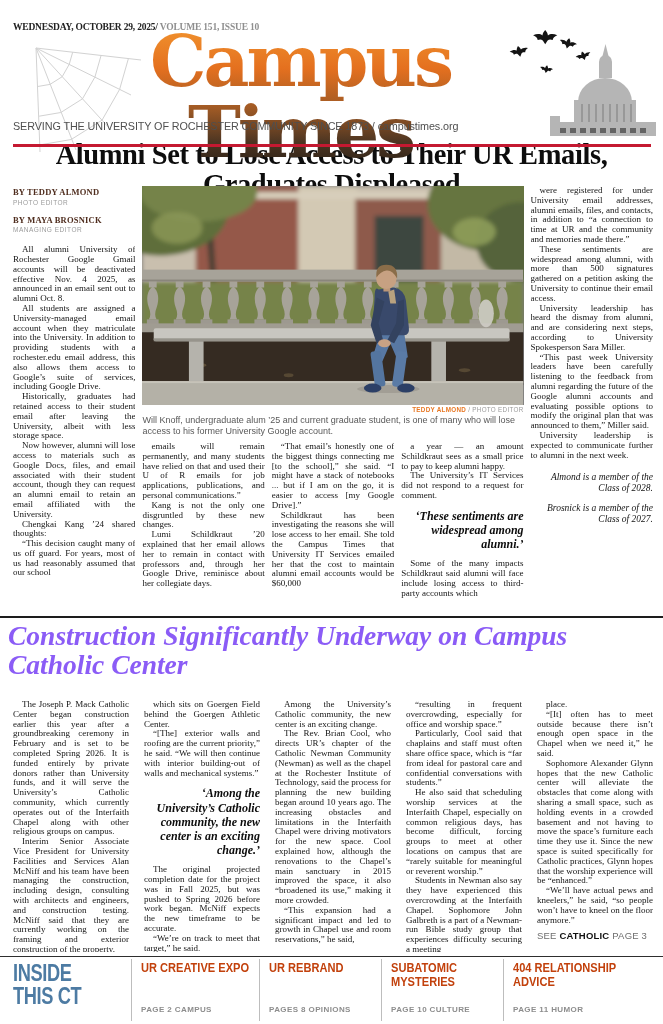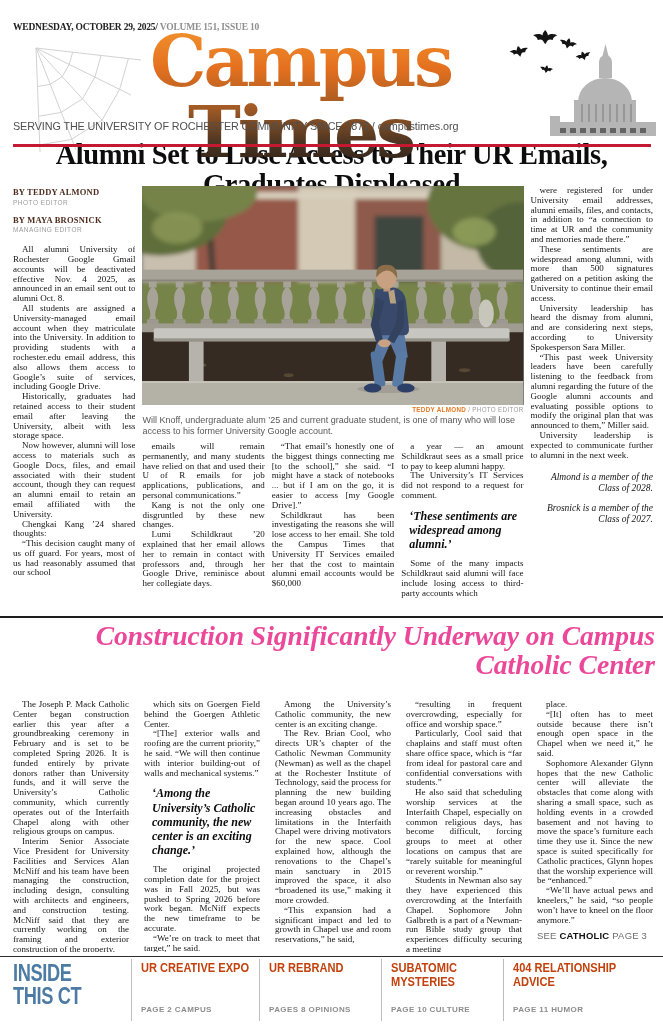--- a/index.html
+++ b/index.html
@@ -47,31 +47,31 @@
   svg.photo{display:block;width:100%;height:219px;background:#777}
   .photo-credit{text-align:right;font-family:"Liberation Sans",sans-serif;font-size:6.3px;
       color:#9a9a9a;margin-top:1px;letter-spacing:.3px}
   .photo-credit .cn{color:#e87722;font-weight:bold}
   .photo-caption{font-family:"Liberation Sans",sans-serif;font-size:9px;color:#595959;
       line-height:1.22;margin-top:2px}
   .mid-cols{margin-top:5px;flex:1;display:grid;grid-template-columns:repeat(3,1fr);
       column-gap:7px;overflow:hidden}
 
   .pullquote{font-weight:bold;font-style:italic;font-size:12px;line-height:1.18;
-      text-align:left;margin:8px 0 8px 8px;color:#0d0d0d}
+      text-align:right;margin:8px 0 8px 8px;color:#0d0d0d}
   .attribution{margin-top:12px;font-style:italic;text-align:right;font-size:9.5px;line-height:1.15}
   .attribution p{text-indent:0;margin:0 0 9px 0}
 
   
   .divider{position:absolute;left:0;width:663px;border-top:2px solid #1d1d1d}
   #div1{top:616px}
   #div2{top:956px;border-top:1.5px solid #2e2e2e}
 
-  .headline2{position:absolute;top:621px;left:8px;width:647px;text-align:right;
-      font-weight:bold;font-style:italic;font-size:27.5px;line-height:1.07;color:#ec4899}
+  .headline2{position:absolute;top:621px;left:8px;width:647px;text-align:left;
+      font-weight:bold;font-style:italic;font-size:27.5px;line-height:1.07;color:#8b5cf6}
 
   .article2{position:absolute;top:700px;left:13px;width:640px;height:252px;
       display:grid;grid-template-columns:repeat(5,1fr);column-gap:15px}
 
   .see-ref{margin-top:6px;font-family:"Liberation Sans",sans-serif;font-size:9.5px;
       color:#6e6e6e;text-align:left;letter-spacing:.2px}
   .see-ref .sk{color:#101010;font-weight:bold}
 
   
   .footer{position:absolute;top:959px;left:13px;width:640px;height:62px;

